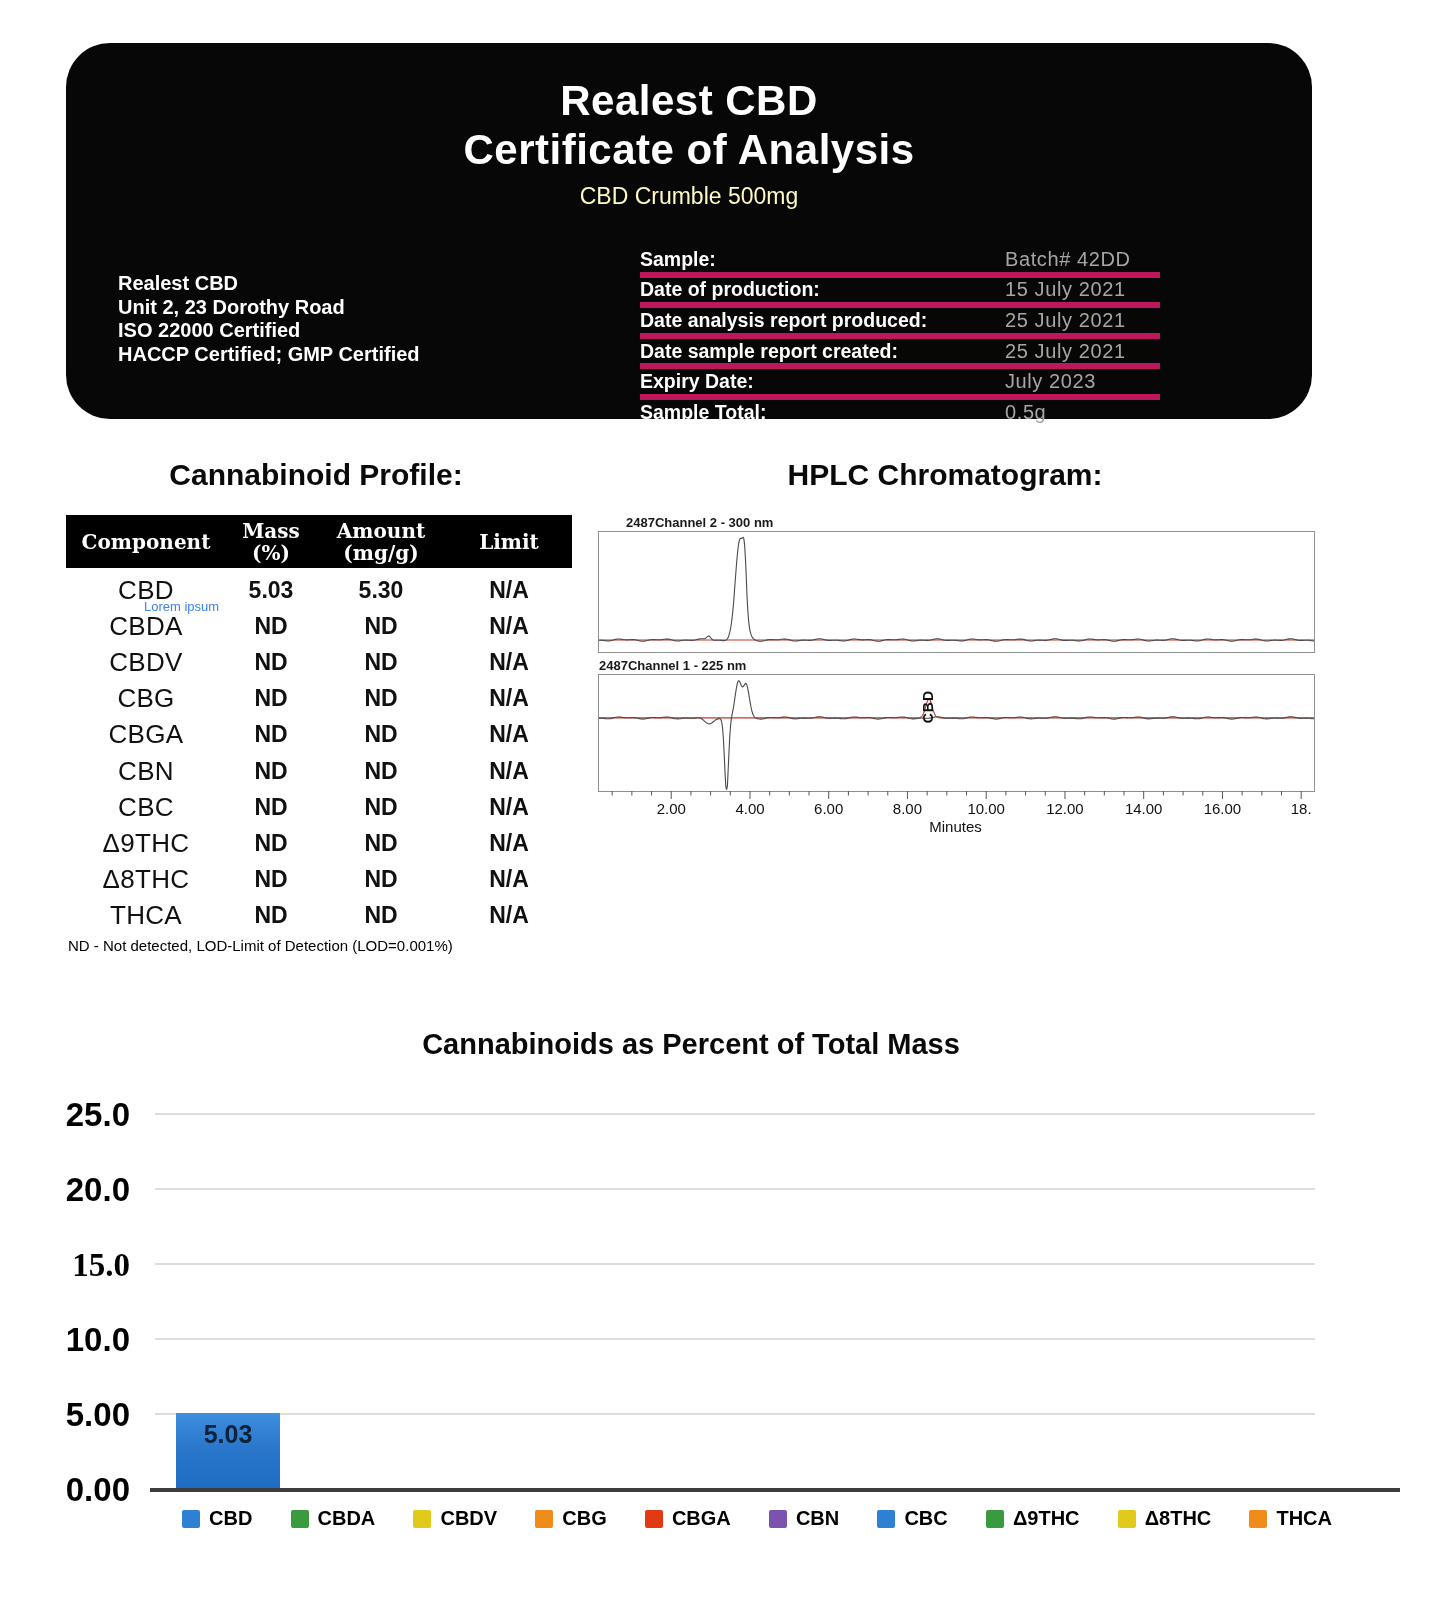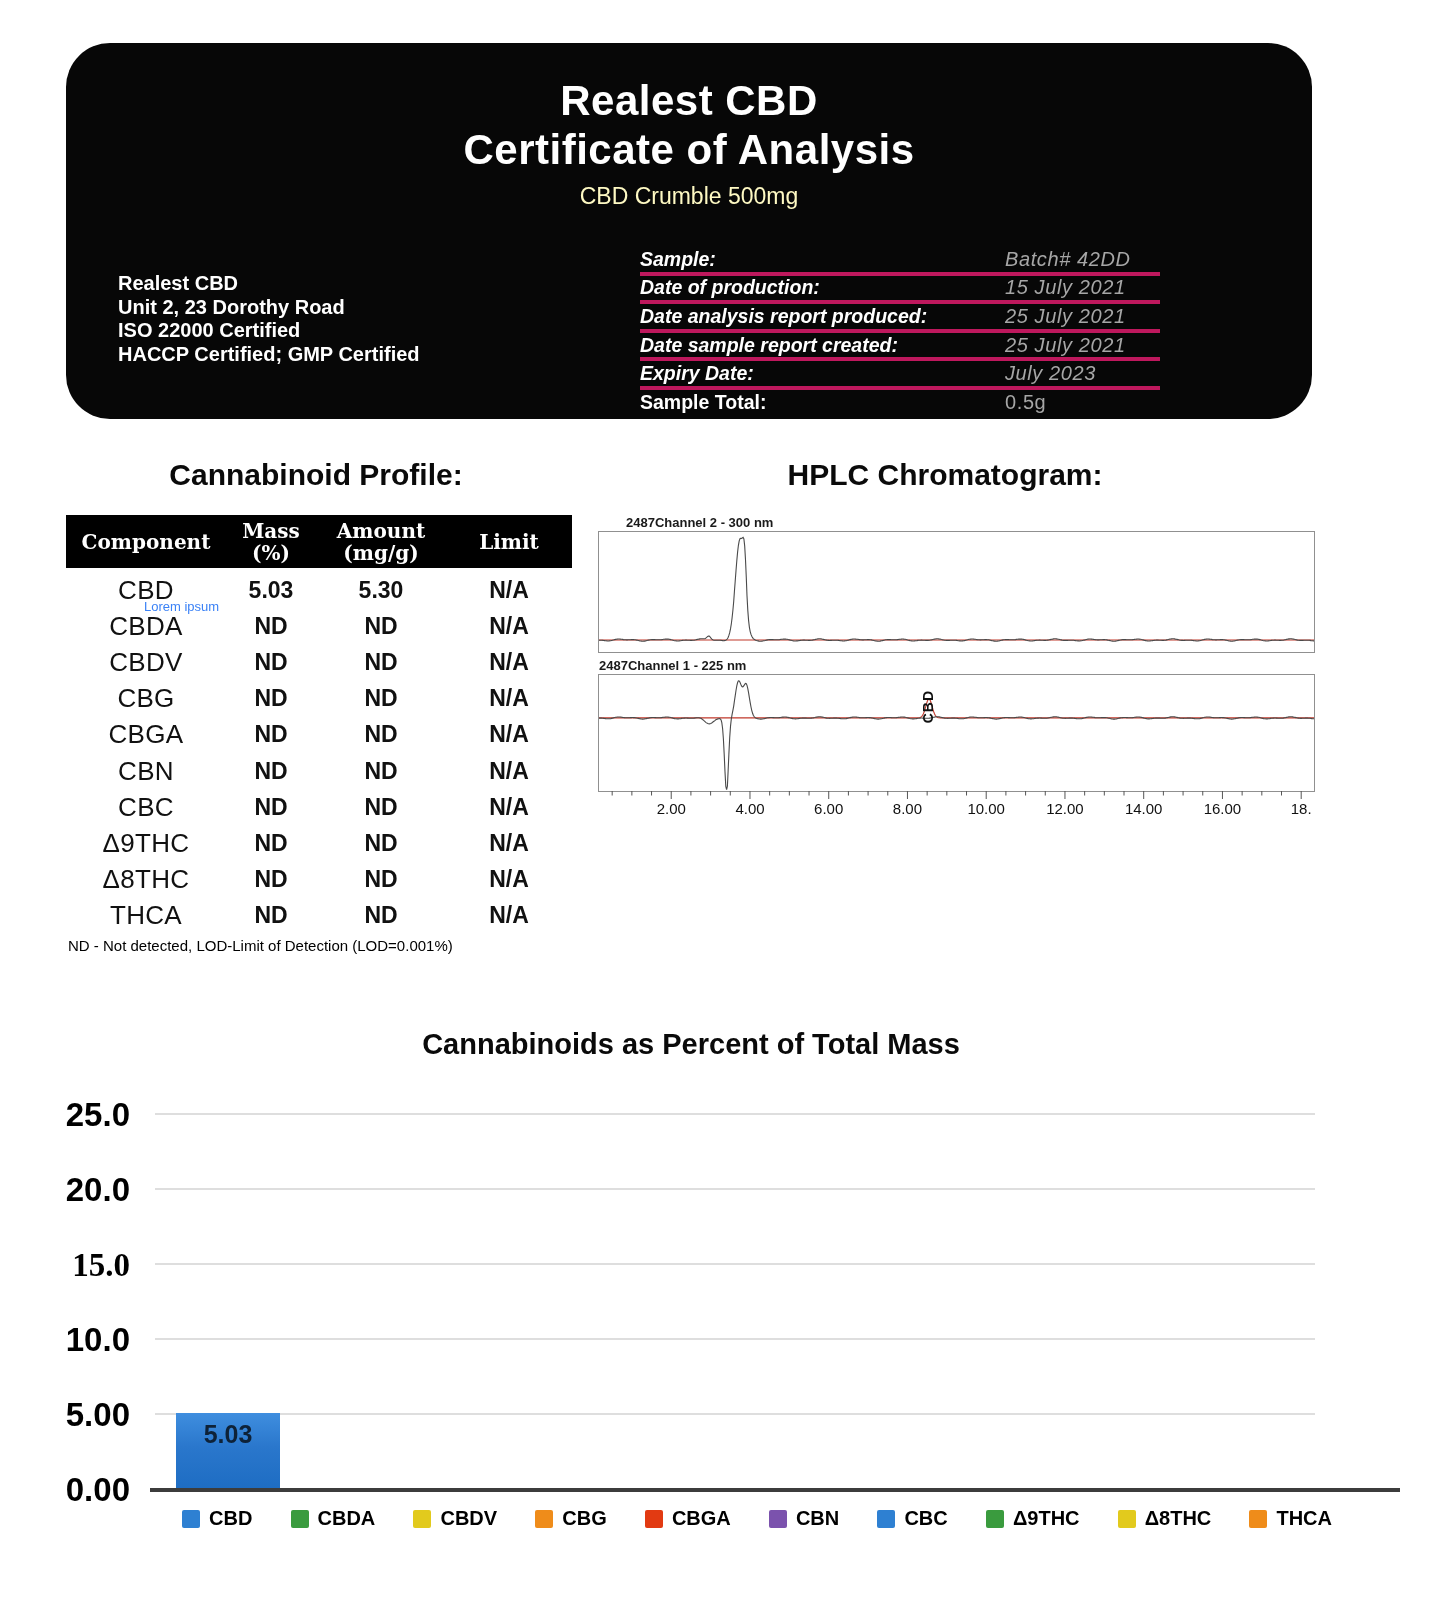--- a/index.html
+++ b/index.html
@@ -8,21 +8,21 @@
 
   
   .blackbox{position:absolute;left:66px;top:43px;width:1246px;height:376px;background:#070707;
             border-radius:44px;color:#fff;}
   .h-title{position:absolute;left:0;width:100%;text-align:center;font-weight:800;font-size:42px;letter-spacing:.5px;}
   .h-t1{top:34px;} .h-t2{top:83px;}
   .h-sub{position:absolute;top:140px;left:0;width:100%;text-align:center;font-size:23px;font-weight:400;color:#fef9c3;}
   .company{position:absolute;left:52px;top:229px;font-size:20px;font-weight:700;line-height:23.5px;}
   .sampletable{position:absolute;left:574px;top:204px;width:520px;}
   .srow{display:flex;align-items:center;height:24.6px;}
-  .srow.u{border-bottom:4px solid #be185d;font-style:italic;}
+  .srow.u{border-bottom:6px solid #be185d;}
   .slabel{font-weight:700;font-size:19.5px;flex:0 0 365px;white-space:nowrap;}
   .sval{font-weight:300;font-size:20px;color:#a6a6a6;letter-spacing:.6px;white-space:nowrap;}
 
   
   .sec-title{position:absolute;top:458px;width:500px;text-align:center;font-size:30px;font-weight:800;color:#0a0a0a;}
   .st-left{left:66px;} .st-right{left:695px;}
 
   
   .phead{position:absolute;left:66px;top:515px;width:506px;height:53px;background:#000;color:#fff;
          display:grid;grid-template-columns:160px 90px 130px 126px;align-items:center;text-align:center;
@@ -229,20 +229,21 @@
       <text x="73.23237885462554" y="23" text-anchor="middle" font-size="15" fill="#111" font-family="&quot;Liberation Sans&quot;,sans-serif">2.00</text>
       <text x="151.97687224669602" y="23" text-anchor="middle" font-size="15" fill="#111" font-family="&quot;Liberation Sans&quot;,sans-serif">4.00</text>
       <text x="230.7213656387665" y="23" text-anchor="middle" font-size="15" fill="#111" font-family="&quot;Liberation Sans&quot;,sans-serif">6.00</text>
       <text x="309.465859030837" y="23" text-anchor="middle" font-size="15" fill="#111" font-family="&quot;Liberation Sans&quot;,sans-serif">8.00</text>
       <text x="388.2103524229075" y="23" text-anchor="middle" font-size="15" fill="#111" font-family="&quot;Liberation Sans&quot;,sans-serif">10.00</text>
       <text x="466.9548458149779" y="23" text-anchor="middle" font-size="15" fill="#111" font-family="&quot;Liberation Sans&quot;,sans-serif">12.00</text>
       <text x="545.6993392070484" y="23" text-anchor="middle" font-size="15" fill="#111" font-family="&quot;Liberation Sans&quot;,sans-serif">14.00</text>
       <text x="624.4438325991189" y="23" text-anchor="middle" font-size="15" fill="#111" font-family="&quot;Liberation Sans&quot;,sans-serif">16.00</text>
       <text x="703.1883259911893" y="23" text-anchor="middle" font-size="15" fill="#111" font-family="&quot;Liberation Sans&quot;,sans-serif">18.</text>
     </svg>
+  <div class="minutes">Minutes</div>
 
   <div id="barchart">
     <div class="bctitle">Cannabinoids as Percent of Total Mass</div>
     <div class="xaxis"></div>
     <div class="legend" id="legend">
         <div class="litem">
           <span class="lsw" style="background: rgb(46, 128, 210);"></span>
           <span>CBD</span>
         </div>
         <div class="litem">

